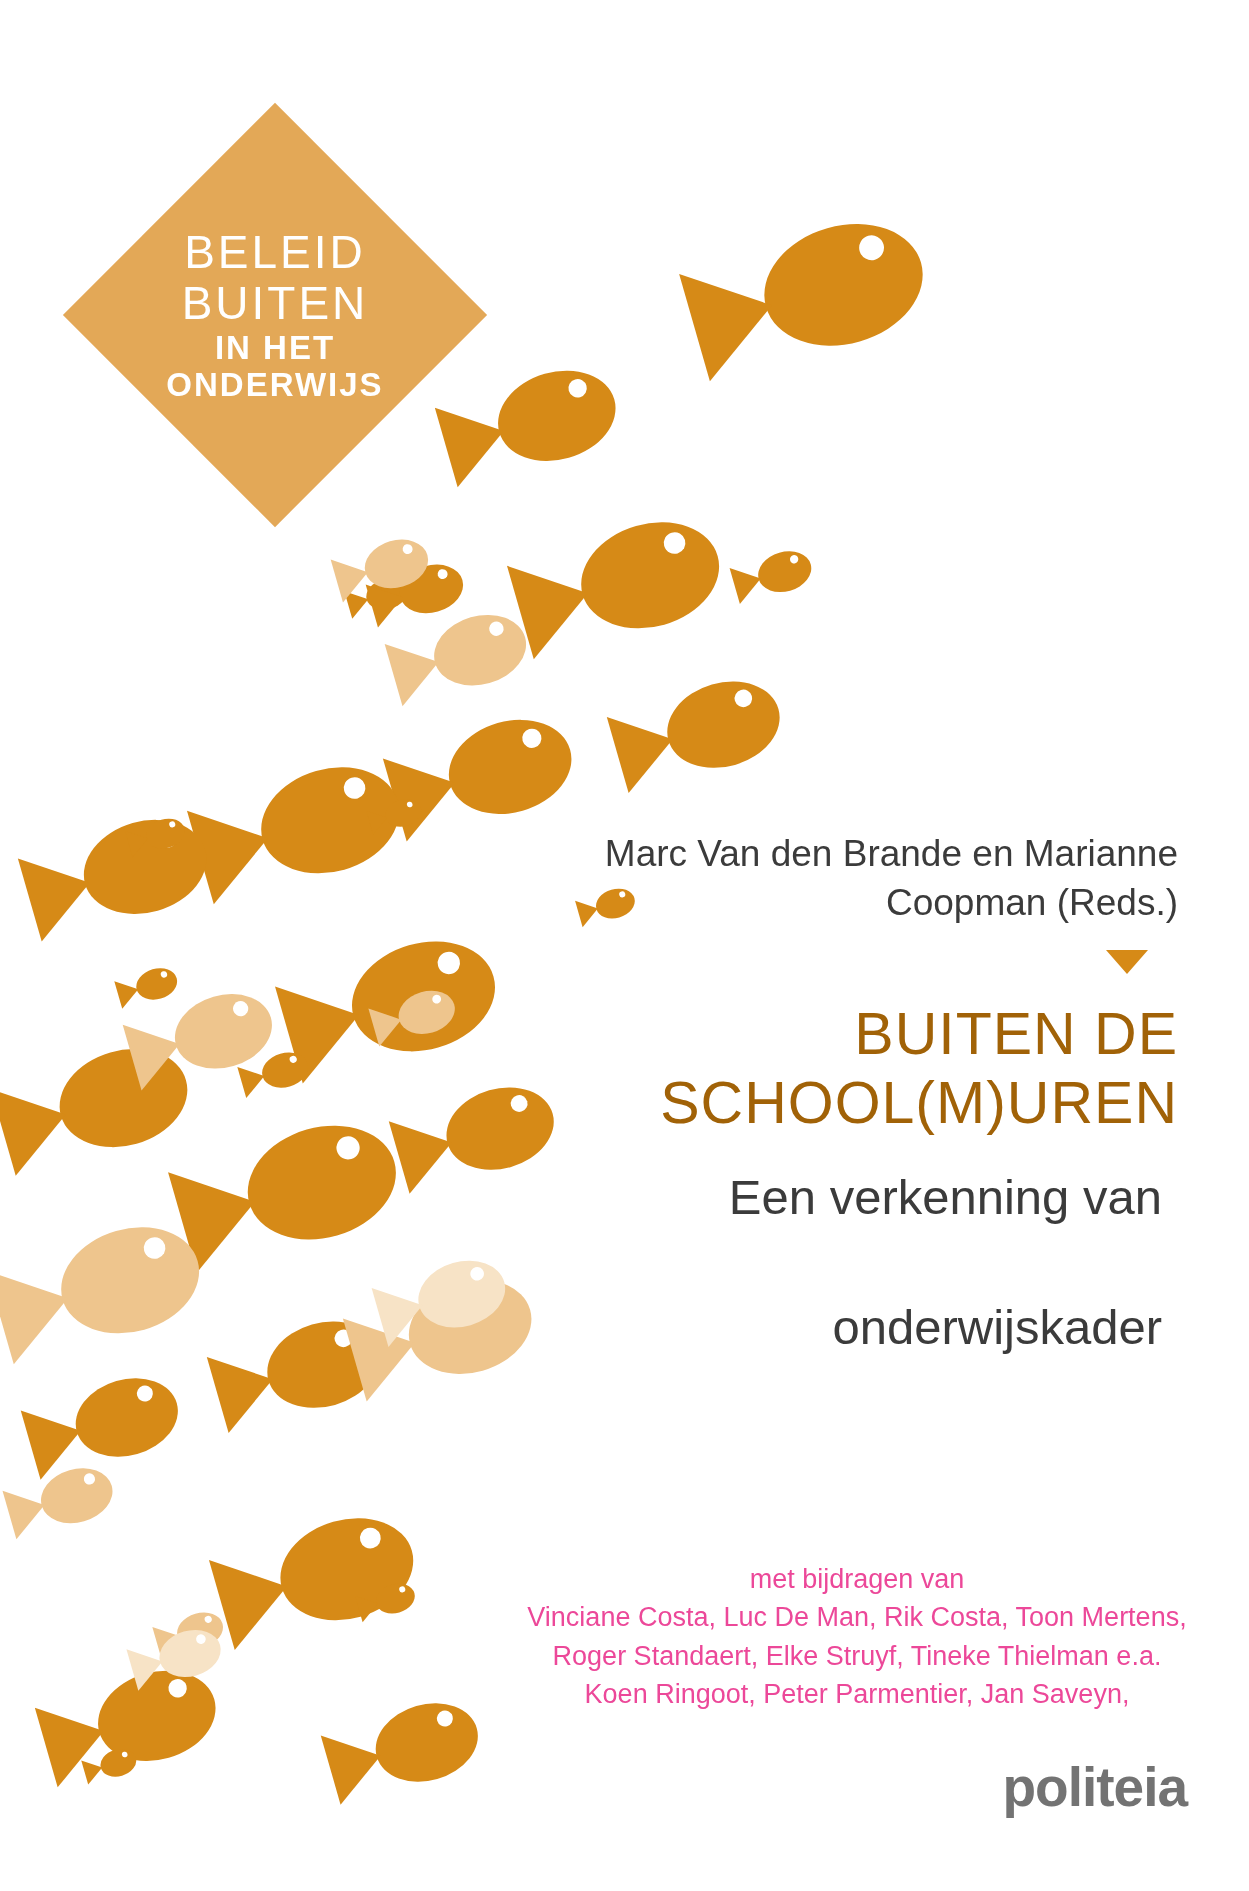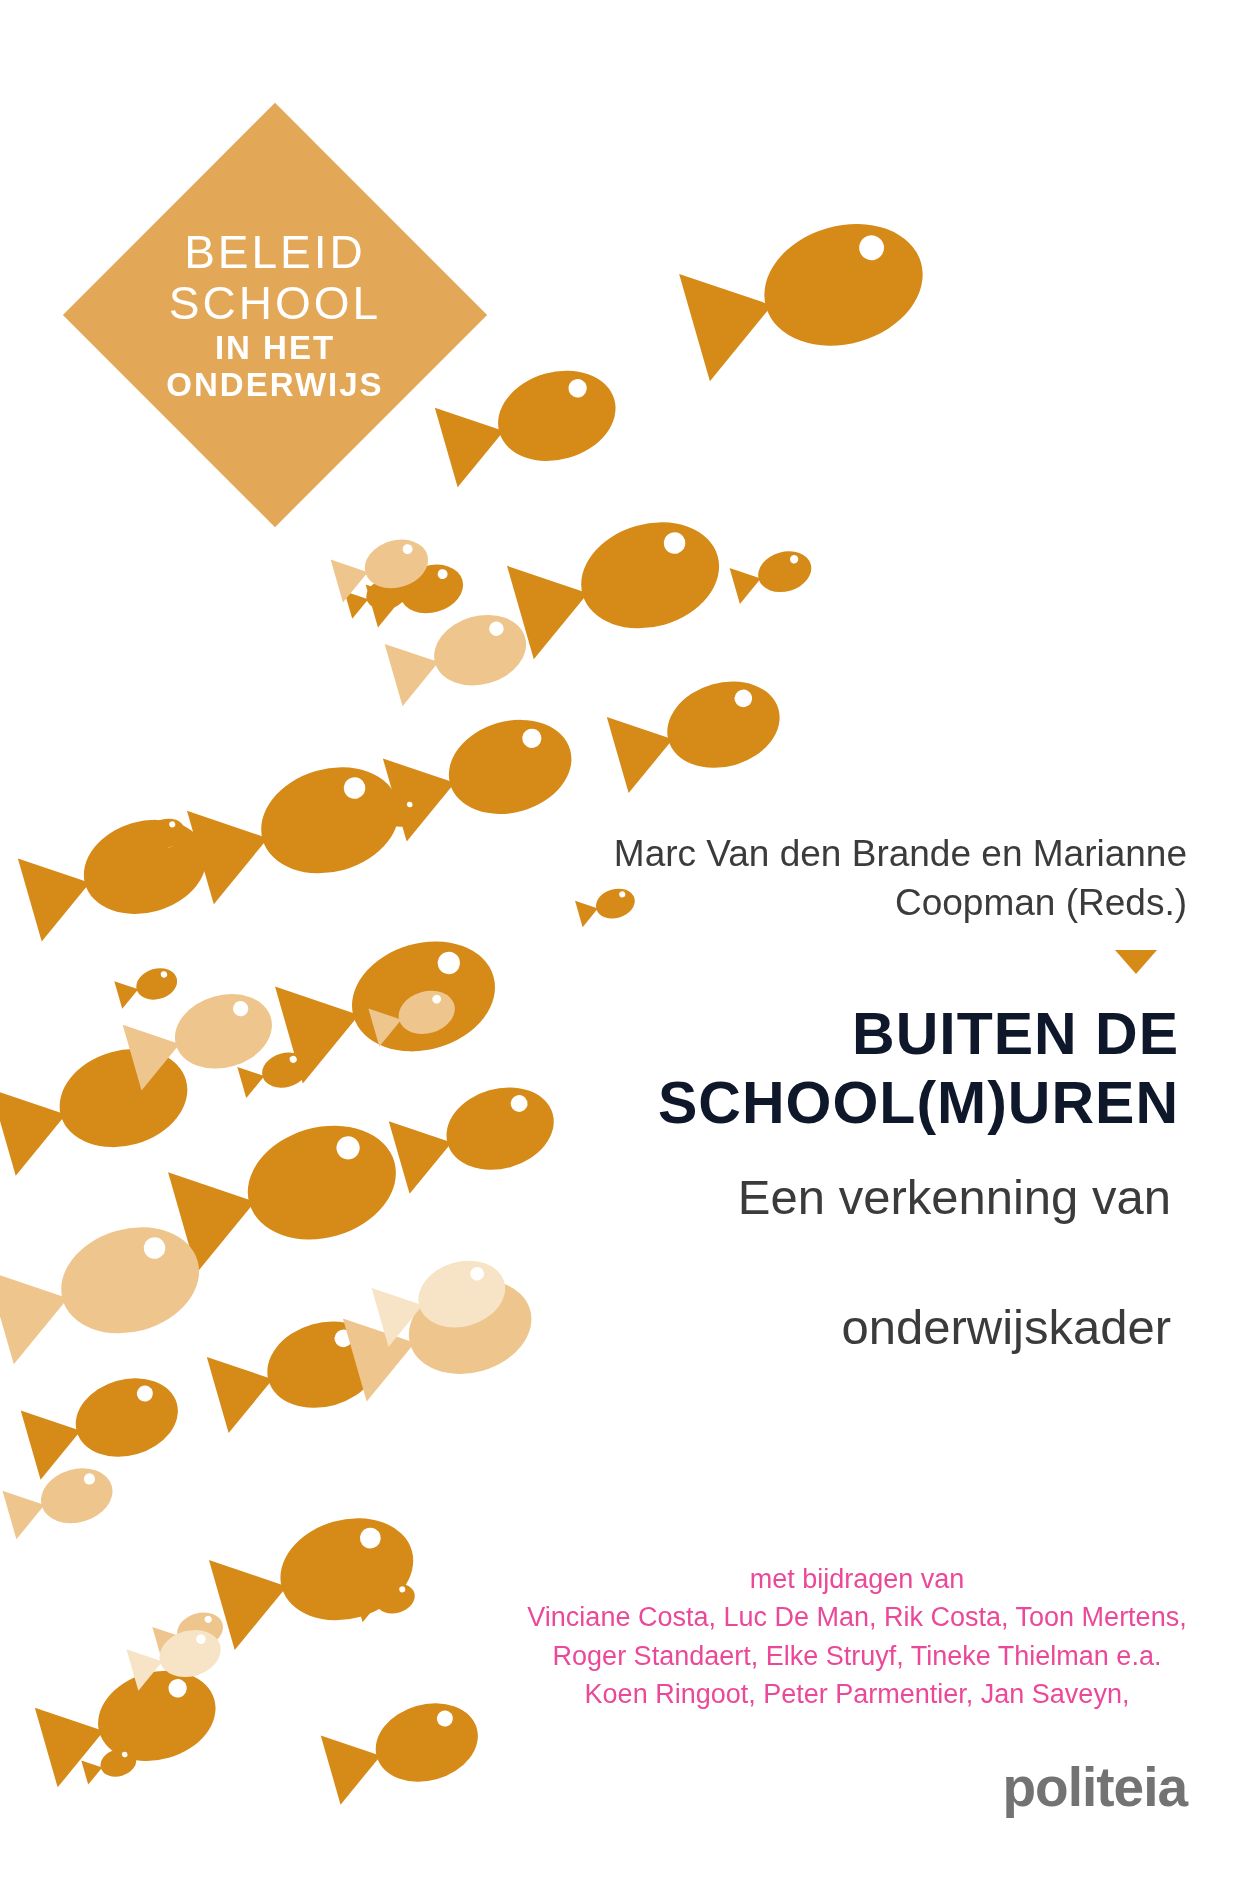--- a/index.html
+++ b/index.html
@@ -65,46 +65,46 @@
   }
   .badge-l3, .badge-l4 {
     font-size: 33px;
     font-weight: bold;
     letter-spacing: 2px;
   }
 
   
   .text-col {
     position: absolute;
-    right: 62px;
+    right: 71px;
     top: 830px;
     width: 640px;
     text-align: right;
   }
   .editors {
     font-size: 37px;
     color: #3b3b3b;
     line-height: 1.32;
     margin: 0 0 22px 0;
   }
   .tri {
     width: 0;
     height: 0;
     border-left: 21px solid transparent;
     border-right: 21px solid transparent;
     border-top: 24px solid #d68a17;
     margin: 10px 30px 26px auto;
   }
   .title {
     font-size: 59px;
-    font-weight: bold;
-    color: #0f172a;
+    font-weight: normal;
+    color: #a16207;
     letter-spacing: 1px;
     line-height: 1.18;
-    margin: 0 8px 26px 0;
+    margin: 0 0 26px 0;
   }
   .subtitle {
     font-size: 49px;
     color: #3b3b3b;
     line-height: 1.33;
     margin: 16px;
   }
   .contrib {
     position: absolute;
     right: 62px;
@@ -192,21 +192,21 @@
     <g fill="#f7e3c6">
       <use href="#fishp" transform="translate(150,1640) rotate(-16) scale(0.60)"></use>
       <use href="#fishp" transform="translate(405,1275) rotate(-16) scale(0.85)"></use>
     </g>
   </svg>
 
   <div class="badge">
     <div class="badge-diamond"></div>
     <div class="badge-text">
       <div class="badge-l1">BELEID</div>
-      <div class="badge-l2">SCHOOL</div>
+      <div class="badge-l2">BUITEN</div>
       <div class="badge-l3">IN HET</div>
       <div class="badge-l4">ONDERWIJS</div>
     </div>
   </div>
 
   <div class="text-col">
     <p class="editors">Marc Van den Brande en Marianne Coopman (Reds.)</p>
     <div class="tri"></div>
     <h1 class="title">
       <span>BUITEN DE</span><br>

